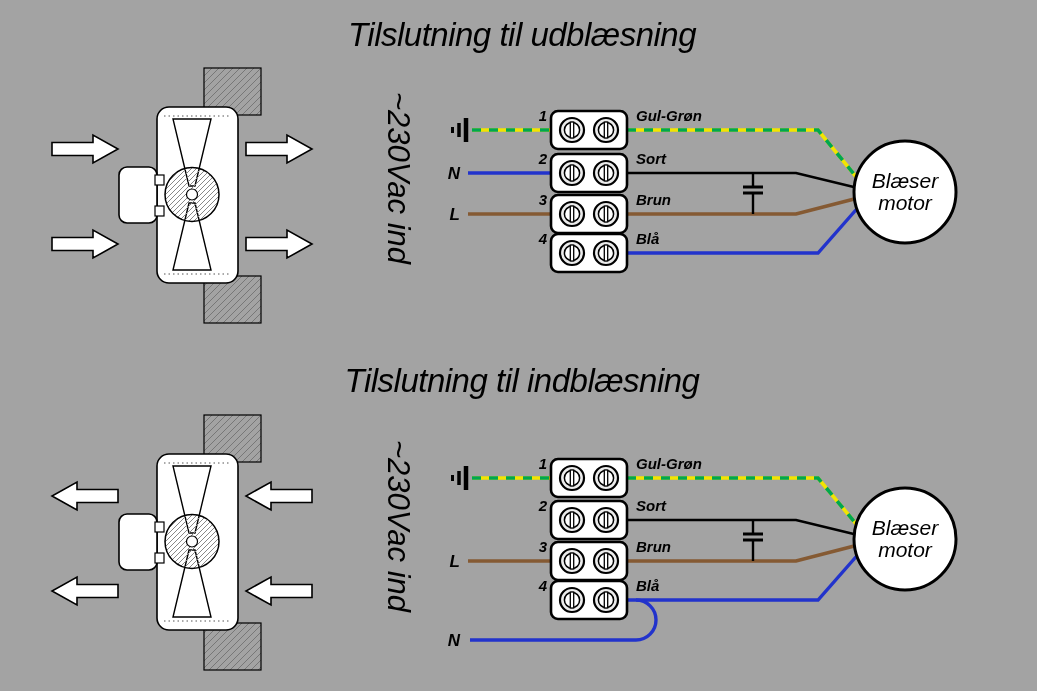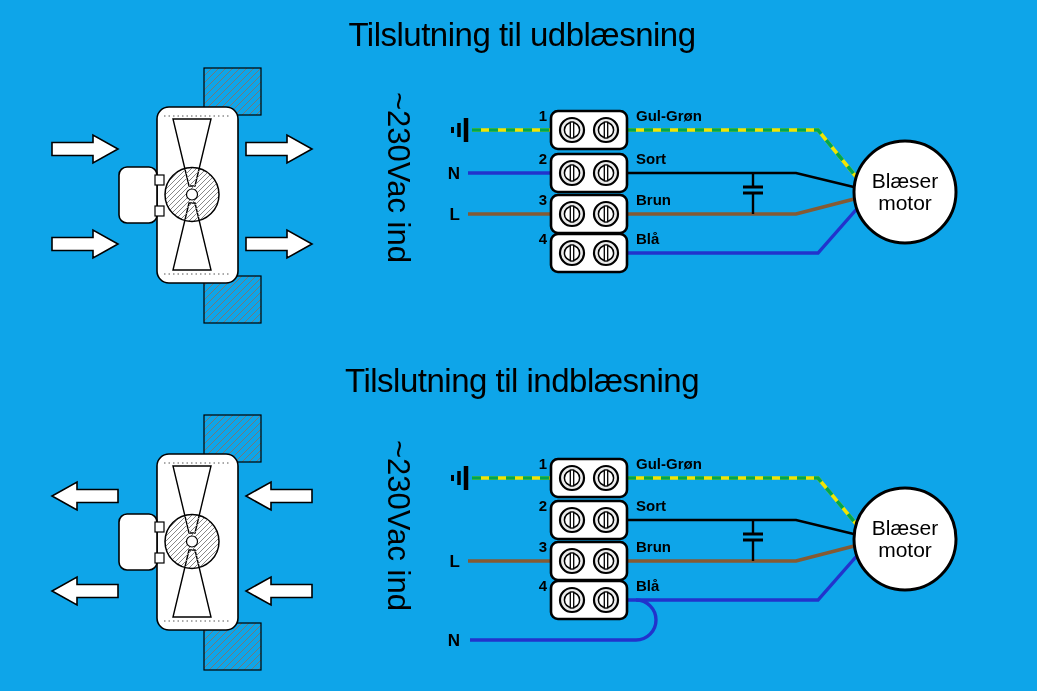--- a/index.html
+++ b/index.html
@@ -1,17 +1,17 @@
 <!DOCTYPE html>
 <html><head>
 <meta charset="utf-8">
 <style>
   html,body{margin:0;padding:0;background:#ffffff;}
-  .stage{position:relative;width:1037px;height:691px;background:#0ea5e9;overflow:hidden;
-         font-family:"Liberation Sans",sans-serif;}
+  .stage{position:relative;width:1037px;height:691px;background:#a3a3a3;overflow:hidden;
+         font-family:"Liberation Sans",sans-serif;font-style:italic;}
   svg text{fill:#000;}
   .title{font-family:"Liberation Sans",sans-serif;font-size:33px;font-weight:500;letter-spacing:-0.5px;}
   .voltage{font-family:"Liberation Sans",sans-serif;font-size:31px;font-weight:500;}
   .num{font-size:15px;font-weight:700;}
   .lbl{font-size:15px;font-weight:700;}
   .nl{font-size:17px;font-weight:700;}
   .motor-text{font-size:21px;font-weight:500;}
   .dotline{stroke:#555;stroke-width:1;stroke-dasharray:1.5 3;fill:none;}
   .blade{fill:#fff;stroke:#000;stroke-width:1.4;}
   .housing{fill:#fff;stroke:#000;stroke-width:1.6;}

